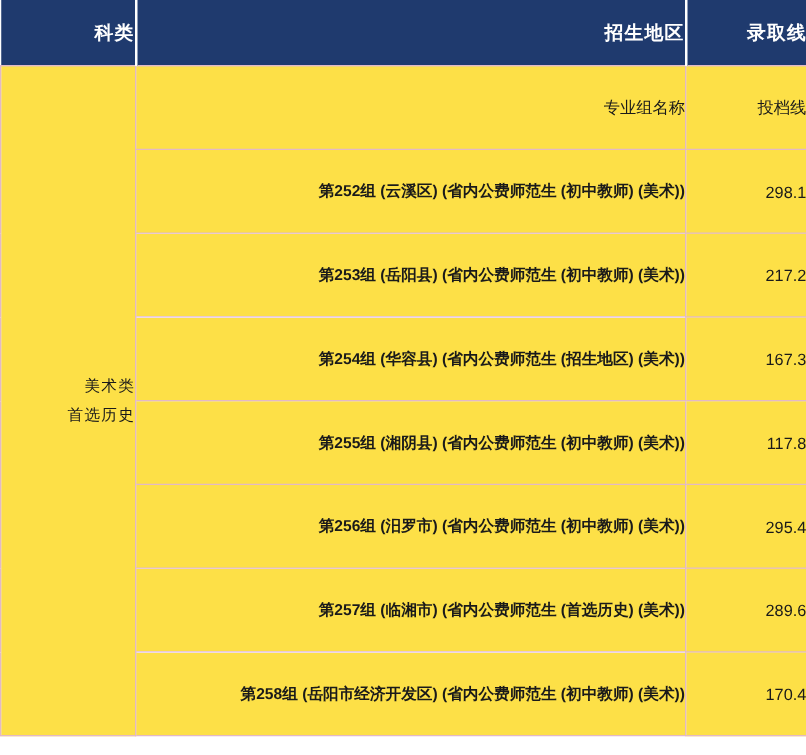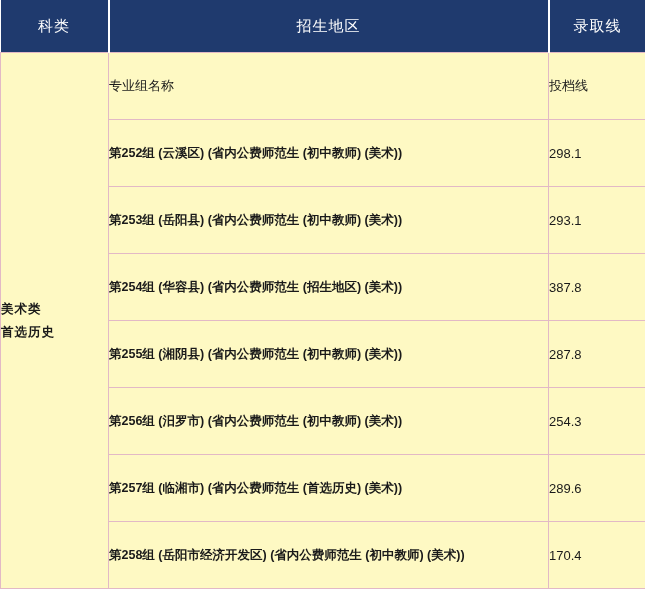--- a/index.html
+++ b/index.html
@@ -27,45 +27,45 @@
     padding: 0;
     margin: 0;
   }
   .col-cat { width: 108px; }
   .col-region { width: 440px; }
   .col-line { width: 97px; }
 
   .hdr {
     background: #1f3a6e;
     color: #ffffff;
-    font-weight: normal;
+    font-weight: bold;
     font-size: 15px;
-    text-align: center;
+    text-align: right;
     height: 52px;
     border-right: 2px solid #ffffff;
     letter-spacing: 1px;
   }
   .hdr:last-child { border-right: none; }
 
   .cat-cell {
     background: #4a6b2a;
     color: #ffffff;
-    font-weight: bold;
+    font-weight: normal;
     font-size: 15px;
     text-align: center;
     vertical-align: middle;
     line-height: 1.8;
     letter-spacing: 1px;
     border-right: 2px solid #ffffff;
     border-bottom: 2px solid #ffffff;
   }
   .sub-row td {
-    background: #fef9c3;
+    background: #fde047;
     border: 1px solid #e2b9c6;
-    text-align: left;
+    text-align: right;
     font-size: 12.5px;
     color: #1a1a1a;
     height: 66px;
     vertical-align: middle;
   }
   .sub-row td.region-head,
   .sub-row td.line-head {
     font-size: 13px;
     height: 66px;
   }
@@ -104,33 +104,33 @@
         </td>
         <td class="region-head">专业组名称</td>
         <td class="line-head">投档线</td>
       </tr>
       <tr class="sub-row">
         <td class="region">第252组 (云溪区) (省内公费师范生 (初中教师) (美术))</td>
         <td class="line">298.1</td>
       </tr>
       <tr class="sub-row">
         <td class="region">第253组 (岳阳县) (省内公费师范生 (初中教师) (美术))</td>
-        <td class="line">293.1</td>
+        <td class="line">217.2</td>
       </tr>
       <tr class="sub-row">
         <td class="region">第254组 (华容县) (省内公费师范生 (招生地区) (美术))</td>
-        <td class="line">387.8</td>
+        <td class="line">167.3</td>
       </tr>
       <tr class="sub-row">
         <td class="region">第255组 (湘阴县) (省内公费师范生 (初中教师) (美术))</td>
-        <td class="line">287.8</td>
+        <td class="line">117.8</td>
       </tr>
       <tr class="sub-row">
         <td class="region">第256组 (汨罗市) (省内公费师范生 (初中教师) (美术))</td>
-        <td class="line">254.3</td>
+        <td class="line">295.4</td>
       </tr>
       <tr class="sub-row">
         <td class="region">第257组 (临湘市) (省内公费师范生 (首选历史) (美术))</td>
         <td class="line">289.6</td>
       </tr>
       <tr class="sub-row">
         <td class="region">第258组 (岳阳市经济开发区) (省内公费师范生 (初中教师) (美术))</td>
         <td class="line">170.4</td>
       </tr>
     </tbody>

